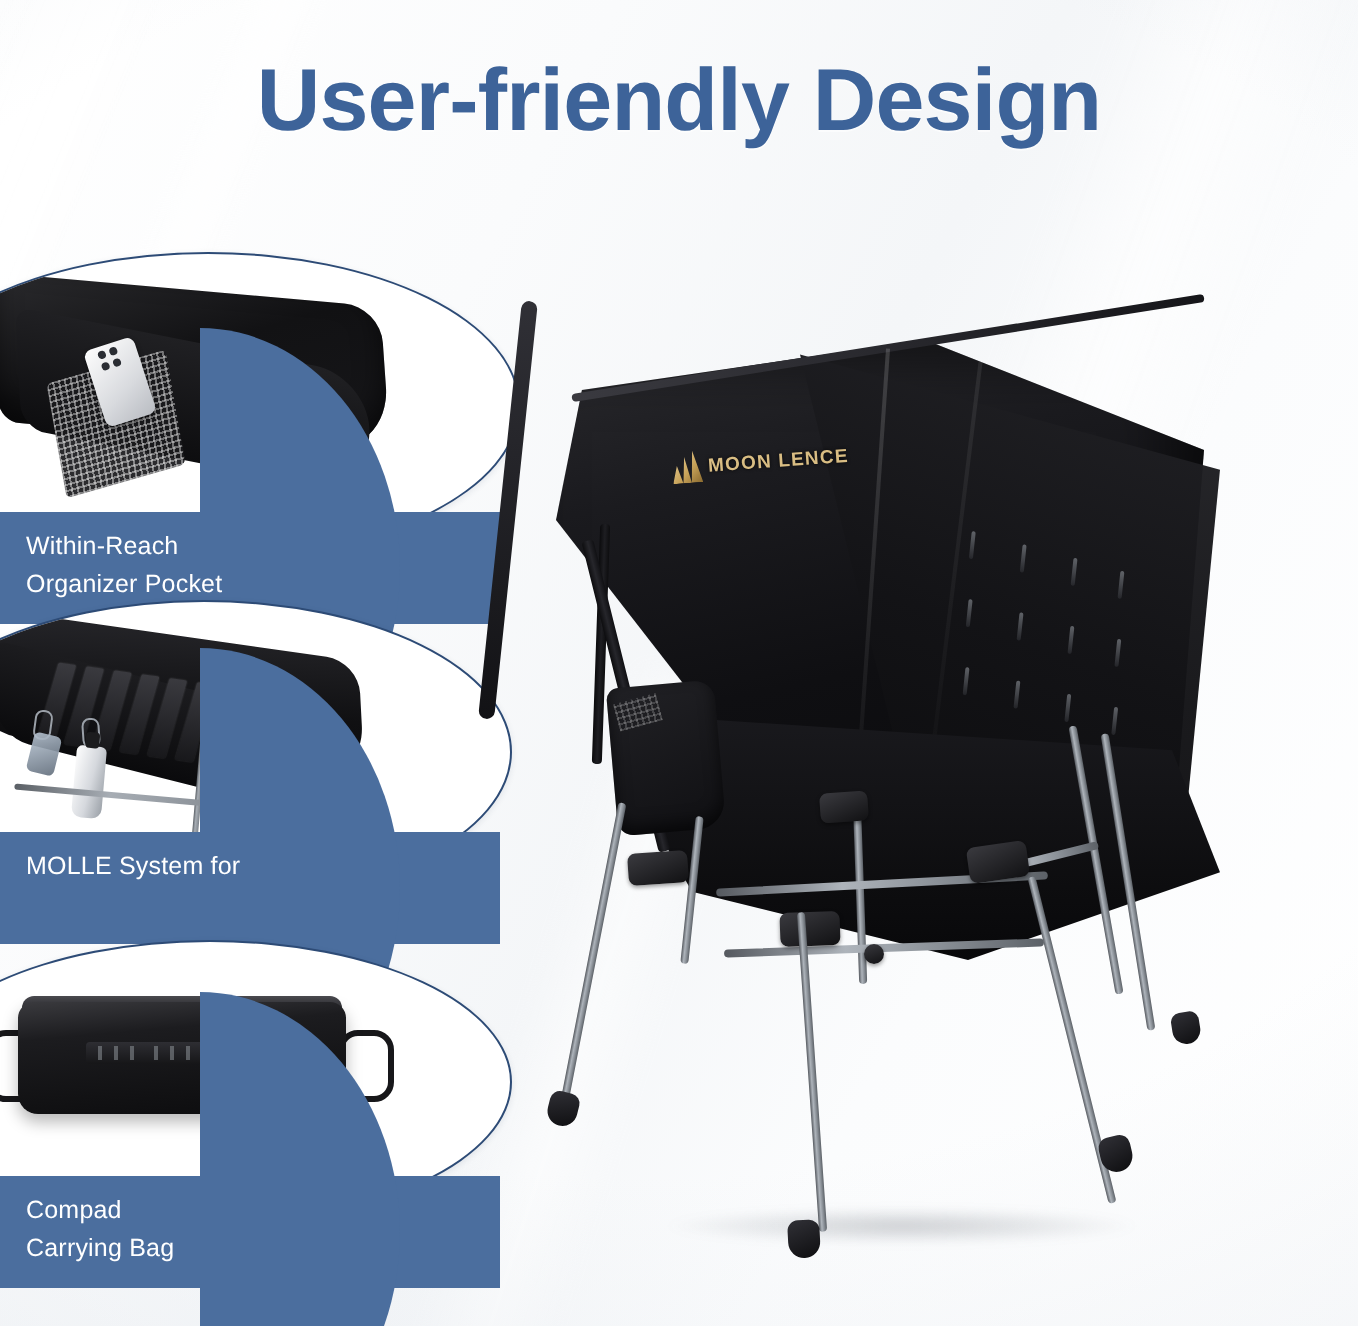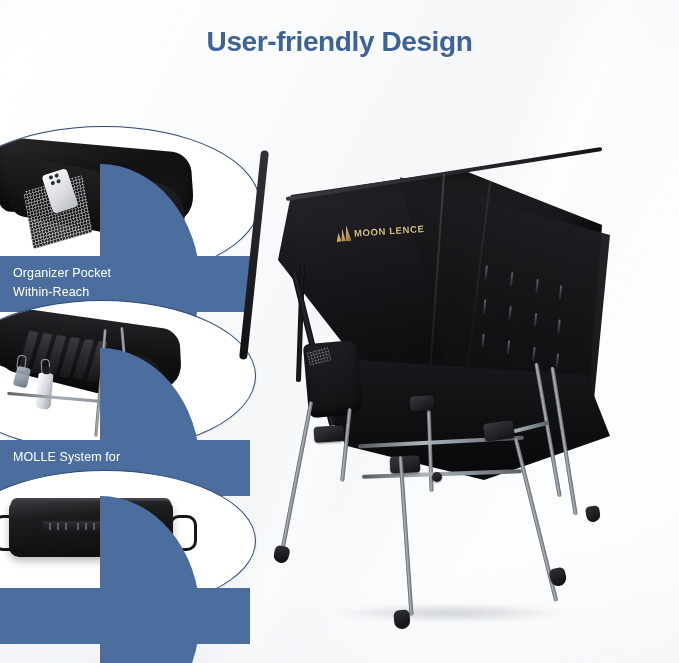--- a/index.html
+++ b/index.html
@@ -40,21 +40,21 @@
     background: radial-gradient(120% 85% at 48% 42%, rgba(255,255,255,0) 55%, rgba(225,230,236,0.55) 100%);
     pointer-events: none;
   }
 
   
   .heading {
     position: absolute;
     left: 0; right: 0;
     top: 26px;
     text-align: center;
-    font-size: 28px;
+    font-size: 44px;
     font-weight: bold;
     letter-spacing: -0.4px;
     color: #3d6399;
     text-shadow: 0 1px 0 rgba(255,255,255,.6);
   }
 
   
   .feature { position: absolute; left: 0; }
   .f1 { top: 126px; }
   .f2 { top: 300px; }
@@ -105,21 +105,21 @@
     position: absolute;
     left: 13px;
     top: 8px;
     z-index: 3;
     font-size: 12.5px;
     line-height: 19px;
     color: #ffffff;
     letter-spacing: .1px;
   }
   .b1 { top: 130px; }
-  .b2 { top: 140px; }
+  .b2 { top: 116px; }
   .b3 { top: 118px; }
 
   
   .art { position: absolute; inset: 0; }
 
   
   .i1-seat {
     position: absolute;
     left: 48px; top: 18px;
     width: 196px; height: 74px;
@@ -441,22 +441,22 @@
         <div class="pole i1-p3"></div>
 
         <div class="i1-foot" style="left:178px; top:142px;"></div>
         <div class="i1-foot" style="left:202px; top:140px;"></div>
       </div>
     </div>
     <div class="banner b1">
       <div class="banner-body"></div>
       <div class="banner-curve"></div>
       <div class="banner-text">
+        <div>Within-Reach</div>
         <div>Organizer Pocket</div>
-        <div>Within-Reach</div>
       </div>
     </div>
   </div>
 
   <div class="feature f2">
     <div class="oval-wrap o2">
       <div class="art">
         <div class="i2-under"></div>
         <div class="i2-under2"></div>
         <div class="molle-row">
@@ -502,20 +502,24 @@
             <i style="left:50px;"></i>
           <i style="left:62px;"></i>
             <i style="left:70px;"></i>
             <i style="left:78px;"></i>
         </div>
       </div>
     </div>
     <div class="banner b3">
       <div class="banner-body"></div>
       <div class="banner-curve"></div>
+      <div class="banner-text">
+        <div>Compad</div>
+        <div>Carrying Bag</div>
+      </div>
     </div>
   </div>
 
   <div class="floor-shadow"></div>
   <div class="chair">
 
     <div class="back-panel"></div>
     <div class="back-panel2"></div>
     <div class="rim rim-top"></div>
     <div class="rim-right"></div>

